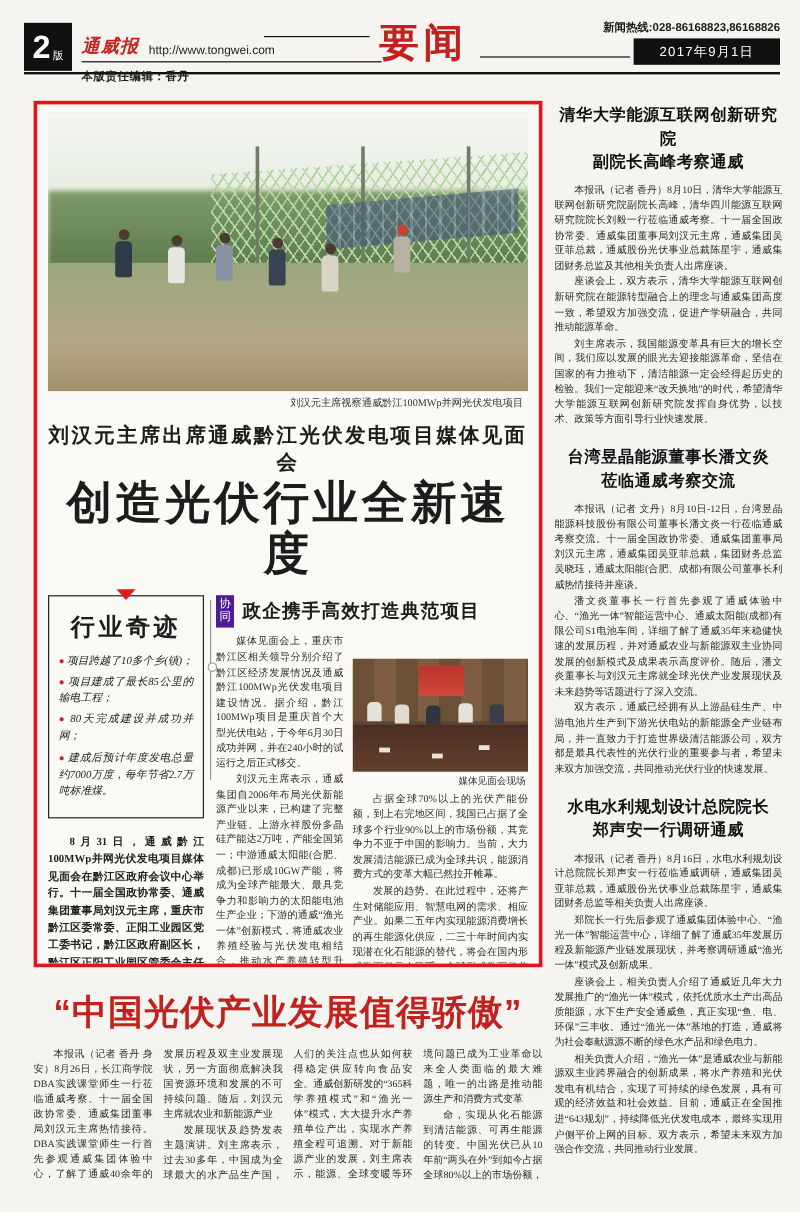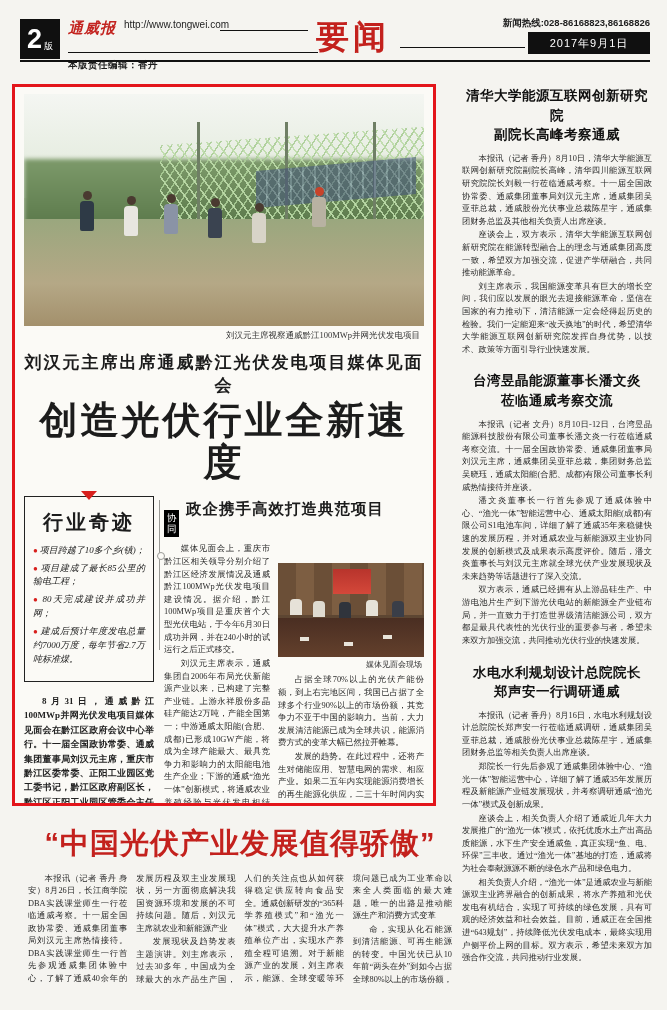--- a/index.html
+++ b/index.html
@@ -11,36 +11,36 @@
   }
   
   .hdr { position:absolute; left:20px; top:17px; width:630px; height:45px;
          border-bottom:2px solid #111; }
   .hdr-pagebox { position:absolute; left:0; top:2px; width:40px; height:40px;
     background:#101010; color:#fff; display:flex; align-items:center; justify-content:center;
     font-family:"Liberation Sans",sans-serif; }
   .hdr-pagebox .num { font-size:27px; font-weight:bold; line-height:1; }
   .hdr-pagebox .ban { font-size:9px; margin:14px 0 0 2px; }
   .hdr-leftinfo { position:absolute; left:48px; top:2px; width:250px; }
-  .hdr-logo-row { display:flex; align-items:flex-start; gap:8px; border-bottom:1.5px solid #111; padding-bottom:14px; }
+  .hdr-logo-row { display:flex; align-items:flex-end; gap:8px; border-bottom:1.5px solid #111; padding-bottom:3px;margin-top:10px; }
   .hdr-logo { color:#c32420; font-weight:bold; font-style:italic; font-size:15px; letter-spacing:1px; }
   .hdr-url { font-size:10px; font-family:"Liberation Sans",sans-serif; color:#222; }
   .hdr-editor { font-size:9.5px; font-weight:bold; margin-top:6px; letter-spacing:.5px; }
   .hdr-section { position:absolute; left:285px; top:1px; width:96px; text-align:center;
     color:#c3211d; font-size:33px; font-weight:bold; letter-spacing:4px; line-height:1.2;
     font-family:"Liberation Serif",serif; }
   .hdr-line-l { position:absolute; left:200px; top:13px; width:88px; border-top:1.5px solid #111; }
   .hdr-line-r { position:absolute; left:380px; top:30px; width:125px; border-top:1.5px solid #111; }
   .hdr-hotline { position:absolute; right:0; top:0; font-size:9.5px; font-weight:bold;
     font-family:"Liberation Sans",sans-serif; }
   .hdr-datebox { position:absolute; right:0; top:15px; width:122px; height:22px;
     background:#101010; color:#fff; font-size:11px; display:flex; align-items:center;
     justify-content:center; letter-spacing:1px; font-family:"Liberation Sans",sans-serif; }
   
-  .feature { position:absolute; left:12px; top:84px; width:424px; height:722px;
+  .feature { position:absolute; left:28px; top:84px; width:424px; height:722px;
     border:3px solid #e3151b; background:#fbfaf6; padding:7px 9px; overflow:hidden; }
   .photo1 { position:relative; width:100%; height:232px; overflow:hidden; background:#cfd8c2; }
   .p1-sky   { position:absolute; inset:0 0 55% 0; background:linear-gradient(#f4f6f2,#dfe8d8); }
   .p1-hill  { position:absolute; left:0; top:28%; width:100%; height:28%;
               background:linear-gradient(#7d9a6a,#5c7a4c); filter:blur(2px); }
   .p1-ground{ position:absolute; left:0; bottom:0; width:100%; height:46%;
               background:linear-gradient(#9aa77e,#b5a886 60%,#a3906c); }
   .p1-fence { position:absolute; right:0; top:18%; width:66%; height:62%;
       background:
         repeating-linear-gradient(55deg, rgba(190,220,170,.9) 0 1.5px, transparent 1.5px 8px),
@@ -68,22 +68,22 @@
   .ind-box p { font-size:9px; font-style:italic; line-height:1.55; color:#222;
     margin-bottom:4px; text-align:justify; }
   .ind-box p::before { content:"● "; color:#d8201d; font-style:normal; font-size:8px; }
   .left-para p { margin-top:12px; font-size:9px; font-weight:bold; line-height:1.6;
     text-align:justify; text-indent:2em; color:#222; }
   .rail-divider { position:absolute; right:-6px; top:4px; height:150px; border-left:1px solid #9a9a96; }
   .rail-divider::before { content:""; position:absolute; left:-3.5px; top:52px; width:6px; height:6px;
     border:1px solid #9a9a96; border-radius:50%; background:#fbfaf6; }
   .mid-area { flex:1; min-width:0; }
   .sec-hdr { display:flex; align-items:flex-start; gap:7px; margin-bottom:6px; }
-  .sec-tag { background:#000000; color:#fff; width:15px; padding:3px 3px; flex:none;
-    font-size:9.5px; line-height:1.15; text-align:center; font-family:"Liberation Sans",sans-serif;margin-top:14px; }
+  .sec-tag { background:#4c1d95; color:#fff; width:15px; padding:3px 3px; flex:none;
+    font-size:9.5px; line-height:1.15; text-align:center; font-family:"Liberation Sans",sans-serif; }
   .sec-title { font-weight:bold; font-size:15.5px; letter-spacing:1px; padding-top:3px; }
   .bodytext p, .cols p { font-size:8.4px; line-height:1.5; text-align:justify;
     text-indent:2em; color:#2a2a2a; margin-bottom:1px; }
   .xietong-row { display:flex; gap:8px; }
   .xt-col1 { flex:1; min-width:0; }
   .xt-col2 { width:146px; flex:none;margin-top:20px; }
   .photo2 { position:relative; width:146px; height:94px; overflow:hidden; background:#5d4632; }
   .p2-wall { position:absolute; inset:0 0 45% 0;
     background:repeating-linear-gradient(90deg,#6b4f37 0 18px,#7d5e42 18px 36px); }
   .p2-screen { position:absolute; left:38%; top:6%; width:26%; height:26%;

